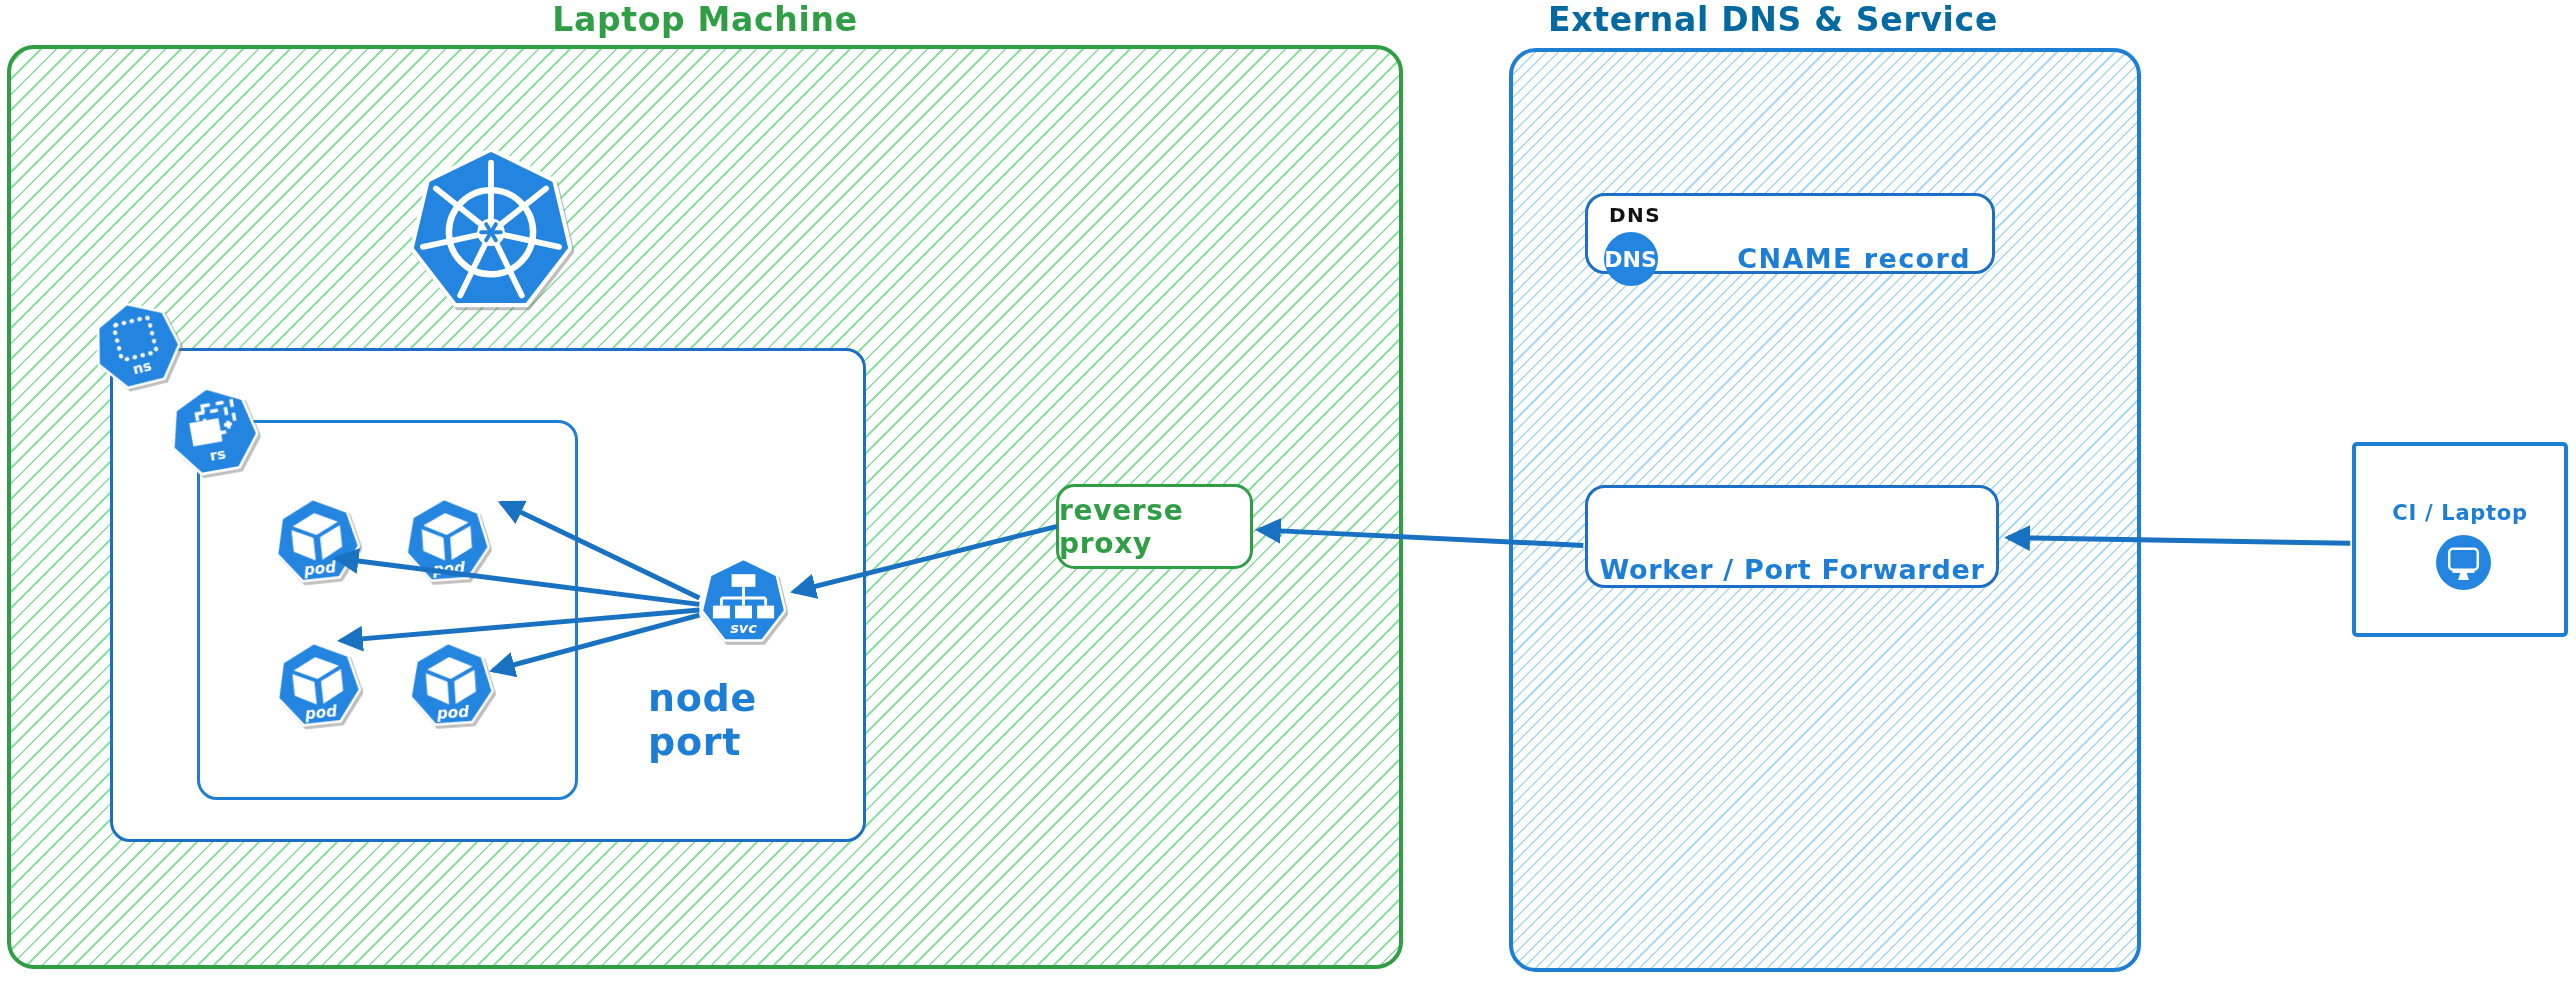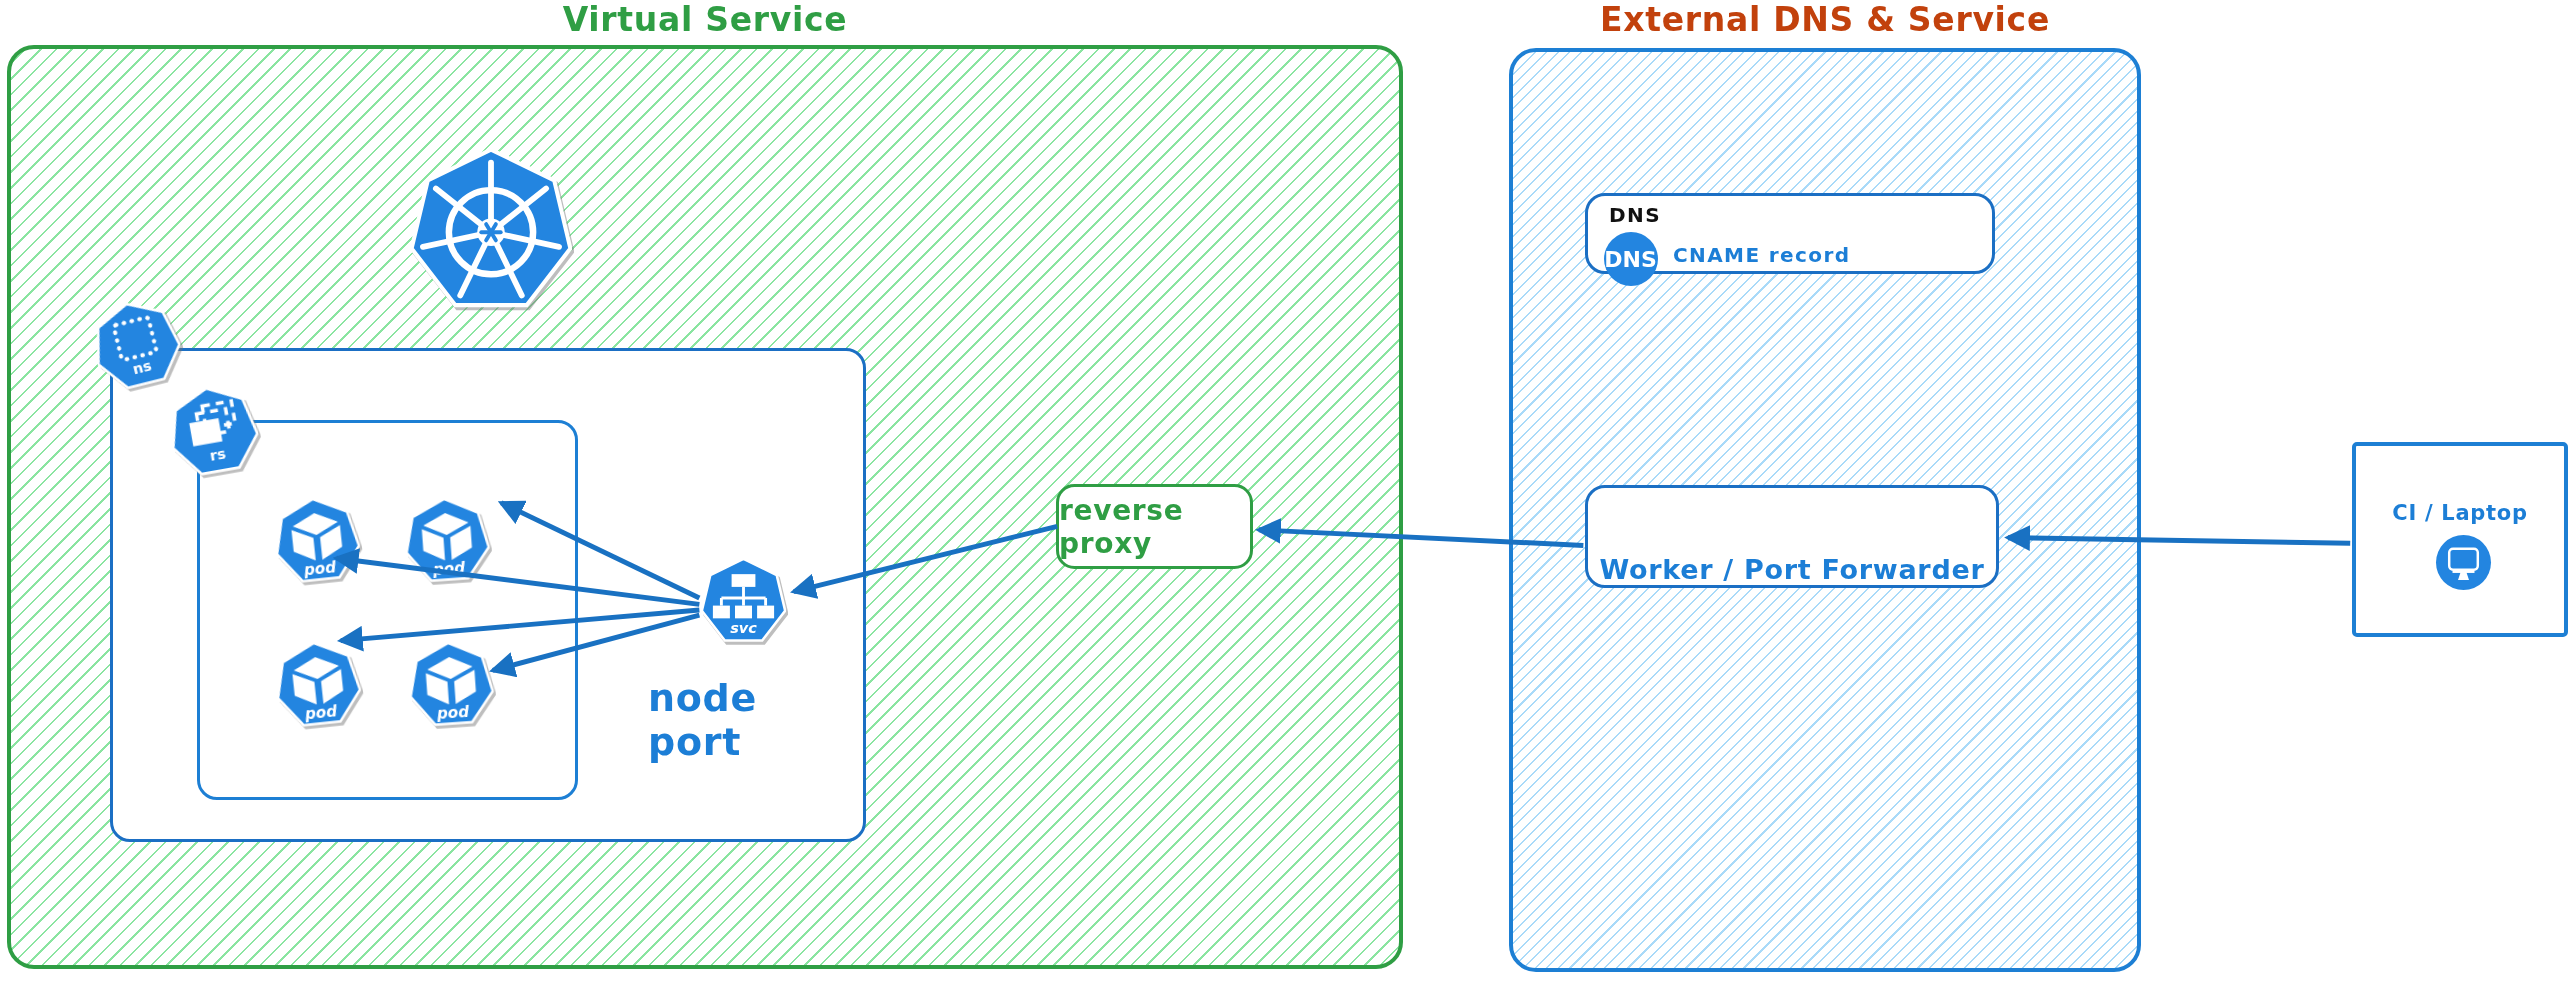--- a/index.html
+++ b/index.html
@@ -12,41 +12,41 @@
   .vm-box{left:7px;top:45px;width:1396px;height:924px;
     border:4.3px solid #2f9e44;
     background:repeating-linear-gradient(135deg, rgba(255,255,255,0) 0 9.2px, rgba(118,224,144,0.85) 9.2px 11px);}
   .ext-box{left:1509px;top:48px;width:632px;height:924px;
     border:4.3px solid #1d7fd4;
     background:repeating-linear-gradient(135deg, rgba(255,255,255,0) 0 6.7px, rgba(160,214,248,0.9) 6.7px 8.2px);}
 
   .zone-title{position:absolute;top:0;height:40px;text-align:center;
     font-size:33px;font-weight:bold;letter-spacing:0.7px;}
   .vm-title{left:7px;width:1396px;color:#2f9e44;}
-  .ext-title{left:1509px;width:632px;color:#c2410c;text-align:center;}
+  .ext-title{left:1457px;width:632px;color:#0369a1;text-align:center;}
 
   
   .ns-box{position:absolute;left:110px;top:348px;width:756px;height:494px;
     background:#ffffff;border:3.6px solid #1b6fc4;border-radius:20px;box-sizing:border-box;z-index:2;}
   .rs-box{position:absolute;left:197px;top:420px;width:381px;height:380px;
     border:3.6px solid #1d7fd4;border-radius:20px;box-sizing:border-box;z-index:3;}
 
   
   .card{position:absolute;background:#ffffff;box-sizing:border-box;z-index:4;}
   .rp-card{left:1056px;top:484px;width:197px;height:85px;border:3.6px solid #2f9e44;border-radius:18.5px;
     display:flex;align-items:center;justify-content:center;}
   .rp-label{color:#2f9e44;font-size:28px;font-weight:bold;letter-spacing:0.7px;}
 
   .dns-card{left:1585px;top:193px;width:410px;height:81px;border:3.6px solid #1b6fc4;border-radius:20px;}
   .dns-tag{position:absolute;left:21px;top:7px;color:#111111;font-size:20px;font-weight:bold;letter-spacing:1.4px;}
   .dns-badge{position:absolute;left:15.6px;top:36px;width:54px;height:54px;border-radius:50%;
     background:#2385e0;color:#ffffff;font-size:22px;font-weight:bold;
     display:flex;align-items:center;justify-content:center;letter-spacing:0px;}
-  .cname-label{position:absolute;left:85px;right:21px;top:47px;text-align:left;
-    color:#1c7ed6;font-size:20px;font-weight:bold;letter-spacing:1.4px;}
+  .cname-label{position:absolute;left:85px;right:21px;top:47px;text-align:right;
+    color:#1c7ed6;font-size:27px;font-weight:bold;letter-spacing:1.4px;}
 
   .worker-card{left:1585px;top:485px;width:414px;height:103px;border:3.6px solid #1b6fc4;border-radius:20px;
     display:flex;align-items:flex-end;justify-content:center;}
   .worker-label{color:#1c7ed6;font-size:27px;font-weight:bold;letter-spacing:0.7px;}
 
   .ci-card{left:2352px;top:442px;width:216px;height:195px;border:4.3px solid #1d7fd4;border-radius:5px;}
   .ci-label{position:absolute;left:0;right:0;top:55px;text-align:center;color:#1c7ed6;
     font-size:21px;font-weight:bold;letter-spacing:0.7px;}
   .ci-badge{position:absolute;left:80px;top:89px;width:55px;height:55px;border-radius:50%;background:#2385e0;}
   .ci-badge svg{position:absolute;left:0;top:0;}
@@ -57,21 +57,21 @@
     color:#1c7ed6;font-size:38px;font-weight:bold;letter-spacing:0.7px;margin-top:16px;}
 
   
   #arrows{position:absolute;left:0;top:0;z-index:6;pointer-events:none;}
 </style>
 </head>
 <body>
 
 <div id="canvas">
 
-  <div class="zone-title vm-title">Virtual Service</div>
+  <div class="zone-title vm-title">Laptop Machine</div>
   <div class="zone-title ext-title">External DNS &amp; Service</div>
 
   <div class="hatch-box vm-box"></div>
   <div class="hatch-box ext-box"></div>
 
   <div class="ns-box"></div>
   <div class="rs-box"></div>
 
   <svg class="kicon" style="left:410px;top:148px;" width="162" height="162" viewBox="0 0 100 100">
     <polygon points="50,1 89,20 99,62 72,97 28,97 1,62 11,20" fill="#2385e0" stroke="#ffffff" stroke-width="2.5"></polygon>

